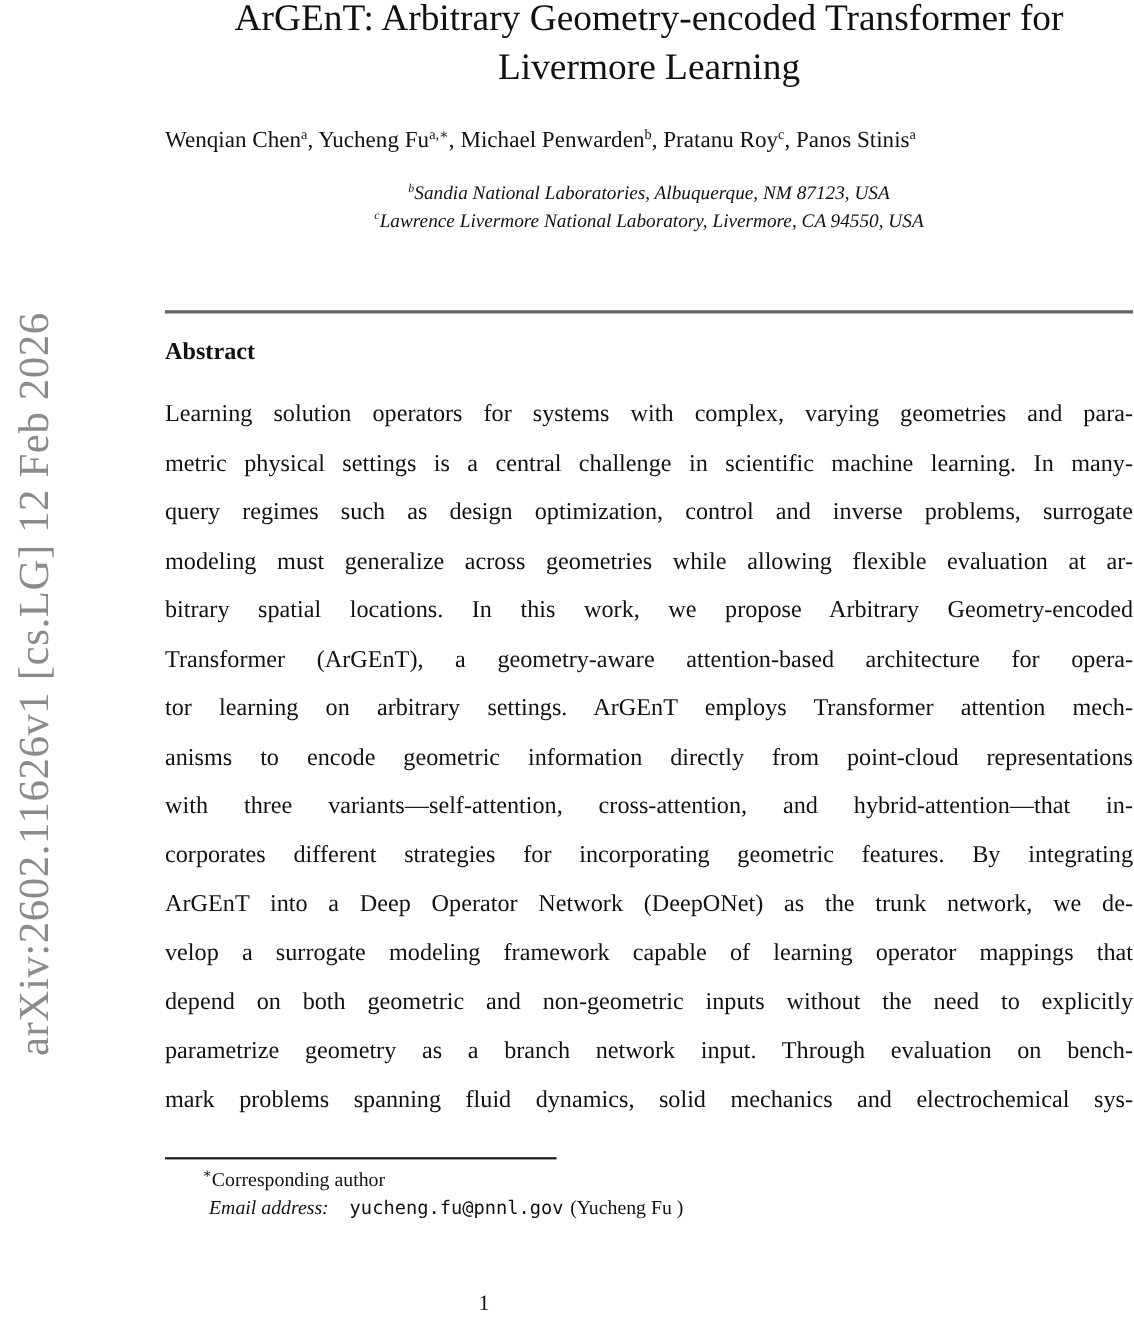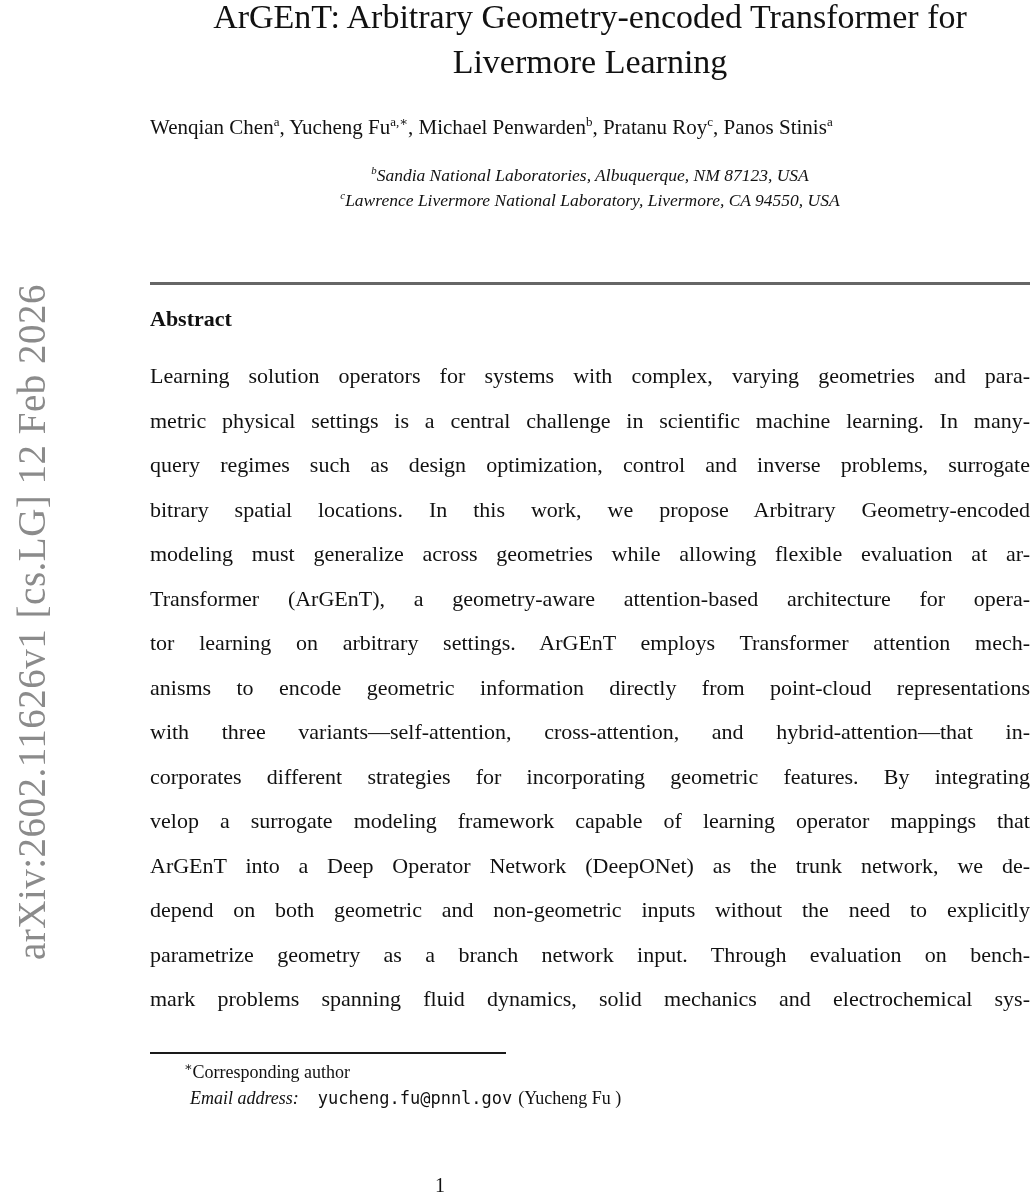--- a/index.html
+++ b/index.html
@@ -127,29 +127,29 @@
     </div>
 
     <div class="rule"></div>
 
     <div class="abstract-heading">Abstract</div>
 
     <div class="abstract">
       <div class="aline">Learning solution operators for systems with complex, varying geometries and para-</div>
       <div class="aline">metric physical settings is a central challenge in scientific machine learning. In many-</div>
       <div class="aline">query regimes such as design optimization, control and inverse problems, surrogate</div>
+      <div class="aline">modeling must generalize across geometries while allowing flexible evaluation at ar-</div>
       <div class="aline">bitrary spatial locations.  In this work, we propose Arbitrary Geometry-encoded</div>
-      <div class="aline">modeling must generalize across geometries while allowing flexible evaluation at ar-</div>
       <div class="aline">Transformer (ArGEnT), a geometry-aware attention-based architecture for opera-</div>
       <div class="aline">tor learning on arbitrary settings. ArGEnT employs Transformer attention mech-</div>
       <div class="aline">anisms to encode geometric information directly from point-cloud representations</div>
       <div class="aline">with three variants—self-attention, cross-attention, and hybrid-attention—that in-</div>
       <div class="aline">corporates different strategies for incorporating geometric features.  By integrating</div>
+      <div class="aline">ArGEnT into a Deep Operator Network (DeepONet) as the trunk network, we de-</div>
       <div class="aline">velop a surrogate modeling framework capable of learning operator mappings that</div>
-      <div class="aline">ArGEnT into a Deep Operator Network (DeepONet) as the trunk network, we de-</div>
       <div class="aline">depend on both geometric and non-geometric inputs without the need to explicitly</div>
       <div class="aline">parametrize geometry as a branch network input.  Through evaluation on bench-</div>
       <div class="aline">mark problems spanning fluid dynamics, solid mechanics and electrochemical sys-</div>
     </div>
 
     <div class="footnote-rule"></div>
 
     <div class="footnote">
       <div class="fn1"><sup>∗</sup><span>Corresponding author</span></div>
       <div class="fn2"><span class="em">Email address:</span><span class="mono">yucheng.fu@pnnl.gov</span><span>(Yucheng Fu )</span></div>

